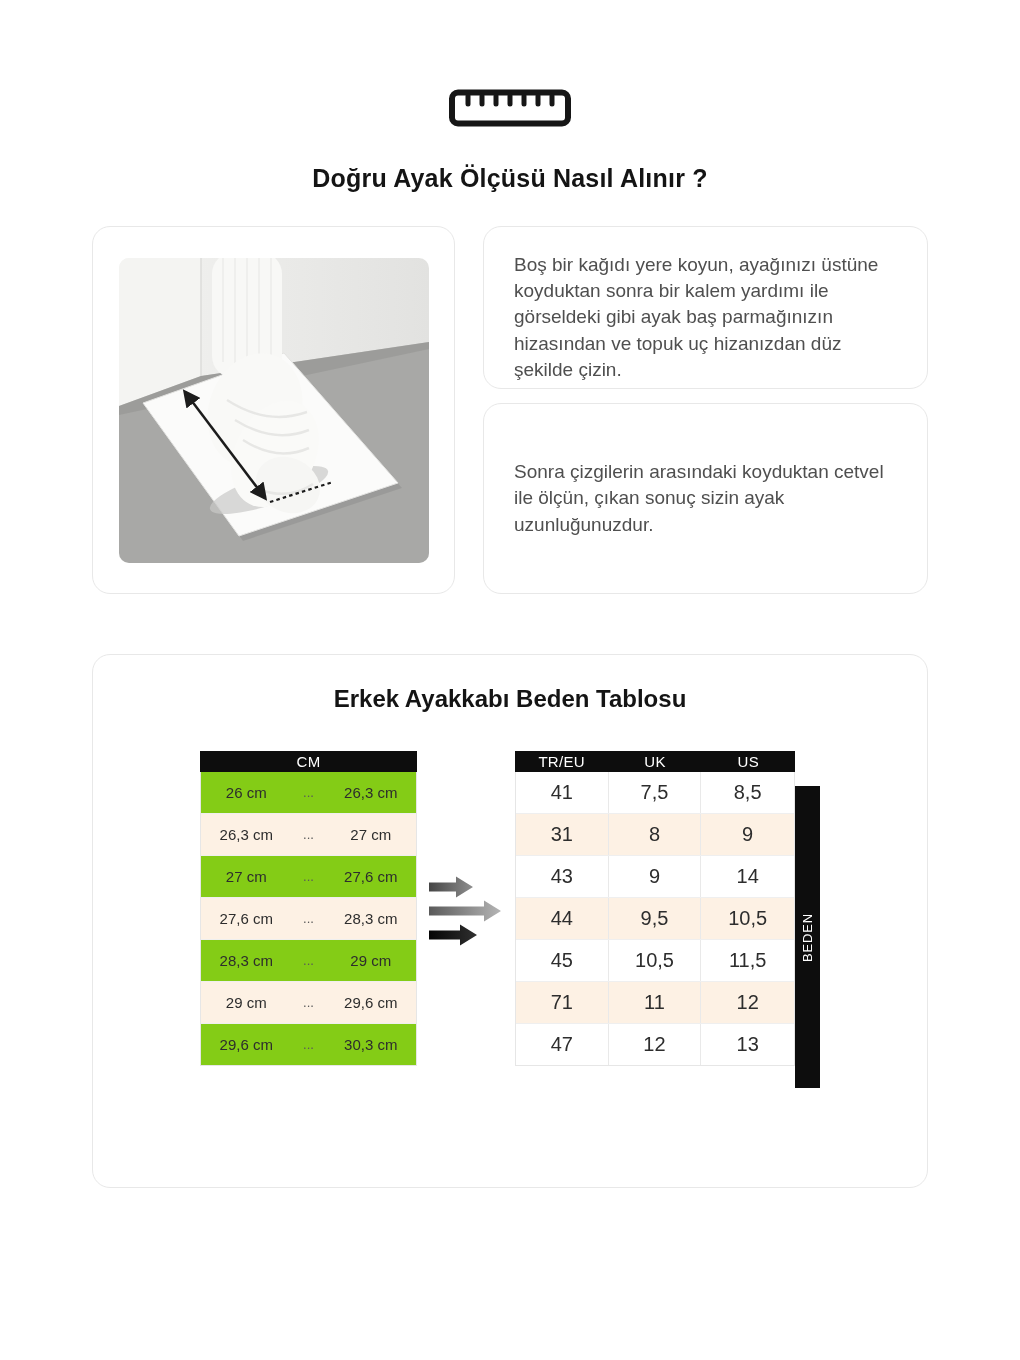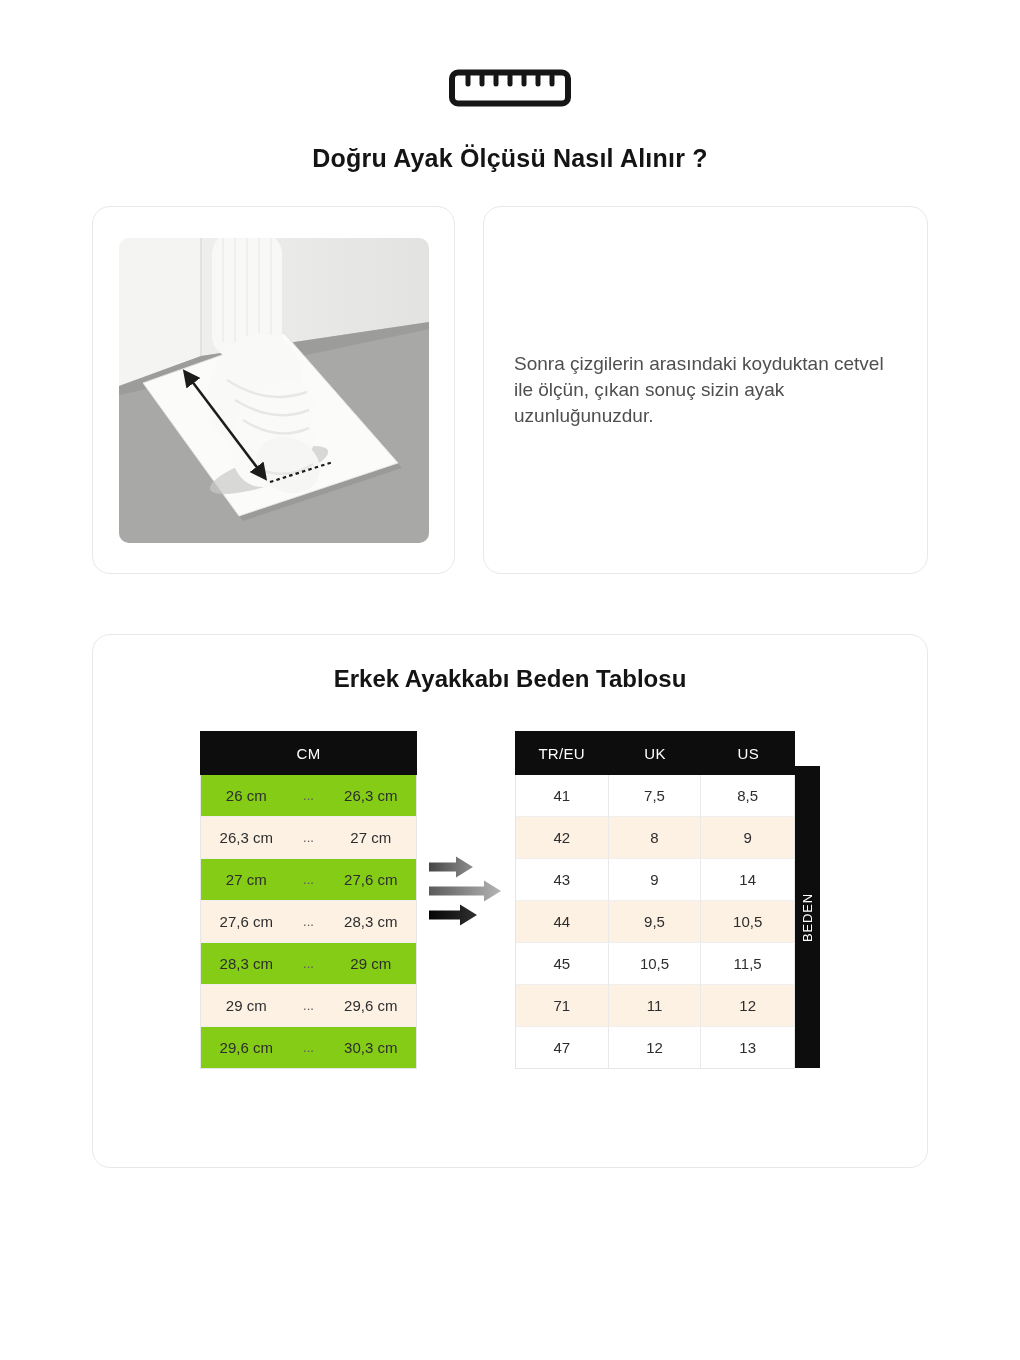--- a/index.html
+++ b/index.html
@@ -6,21 +6,21 @@
     margin: 0;
     padding: 0;
     background: #ffffff;
     width: 1020px;
     font-family: "Liberation Sans", sans-serif;
     -webkit-font-smoothing: antialiased;
   }
   .page {
     width: 836px;
     margin: 0 auto;
-    padding-top: 68px;
+    padding-top: 88px;
     height: 1215px;
   }
   .ruler-wrap {
     display: flex;
     justify-content: center;
     margin-bottom: 36px;
   }
   h1.guide-title {
     margin: 0 0 33px 0;
     text-align: center;
@@ -85,21 +85,21 @@
     color: #141414;
   }
   .tables {
     display: flex;
     justify-content: center;
     align-items: flex-start;
   }
   .thead {
     background: #0d0d0d;
     color: #ffffff;
-    height: 44px;
+    height: 21px;
     font-size: 15px;
     display: flex;
     align-items: center;
     justify-content: center;
     letter-spacing: 0.3px;
   }
   
   .cm-table { width: 217px; }
   .cm-table .tbody { border: 1px solid #e6e6e6; border-top: none; }
   .cm-row {
@@ -130,21 +130,21 @@
     display: grid;
     grid-template-columns: repeat(3, 1fr);
   }
   .size-table .thead span { text-align: center; }
   .size-table .tbody { border: 1px solid #e6e6e6; border-top: none; }
   .size-row {
     display: grid;
     grid-template-columns: repeat(3, 1fr);
     height: 41px;
     align-items: stretch;
-    font-size: 15px;
+    font-size: 20px;
     color: #2d2d2d;
     background: #ffffff;
     border-bottom: 1px solid #efefef;
   }
   .size-row:last-child { border-bottom: none; }
   .size-row:nth-child(even) { background: #fdf1e4; }
   .size-row span {
     display: flex;
     align-items: center;
     justify-content: center;
@@ -236,20 +236,23 @@
           <path d="M142,232 q28,10 52,-6"></path>
         </g>
 
         <line x1="66" y1="134" x2="146" y2="240" stroke="#1c1c1c" stroke-width="2.5" marker-start="url(#ah)" marker-end="url(#ah)"></line>
 
         <line x1="151" y1="244" x2="214" y2="224" stroke="#1c1c1c" stroke-width="2.2" stroke-dasharray="3.5 3.2"></line>
       </svg>
     </div>
 
     <div class="text-col">
+      <div class="card text-card first">
+        <p>Boş bir kağıdı yere koyun, ayağınızı üstüne koyduktan sonra bir kalem yardımı ile görseldeki gibi ayak baş parmağınızın hizasından ve topuk uç hizanızdan düz şekilde çizin.</p>
+      </div>
       <div class="card text-card second">
         <p>Sonra çizgilerin arasındaki koyduktan cetvel ile ölçün, çıkan sonuç sizin ayak uzunluğunuzdur.</p>
       </div>
     </div>
   </div>
 
   <div class="card chart-card">
     <h2 class="chart-title">Erkek Ayakkabı Beden Tablosu</h2>
 
     <div class="tables">
@@ -331,21 +334,21 @@
             <span>US</span>
           </div>
           <div class="tbody">
   <div class="size-row">
     <span>41</span>
     <span>7,5</span>
     <span>8,5</span>
   </div>
 
   <div class="size-row">
-    <span>42</span>
+    <span>31</span>
     <span>8</span>
     <span>9</span>
   </div>
 
   <div class="size-row">
     <span>43</span>
     <span>9</span>
     <span>14</span>
   </div>
 

